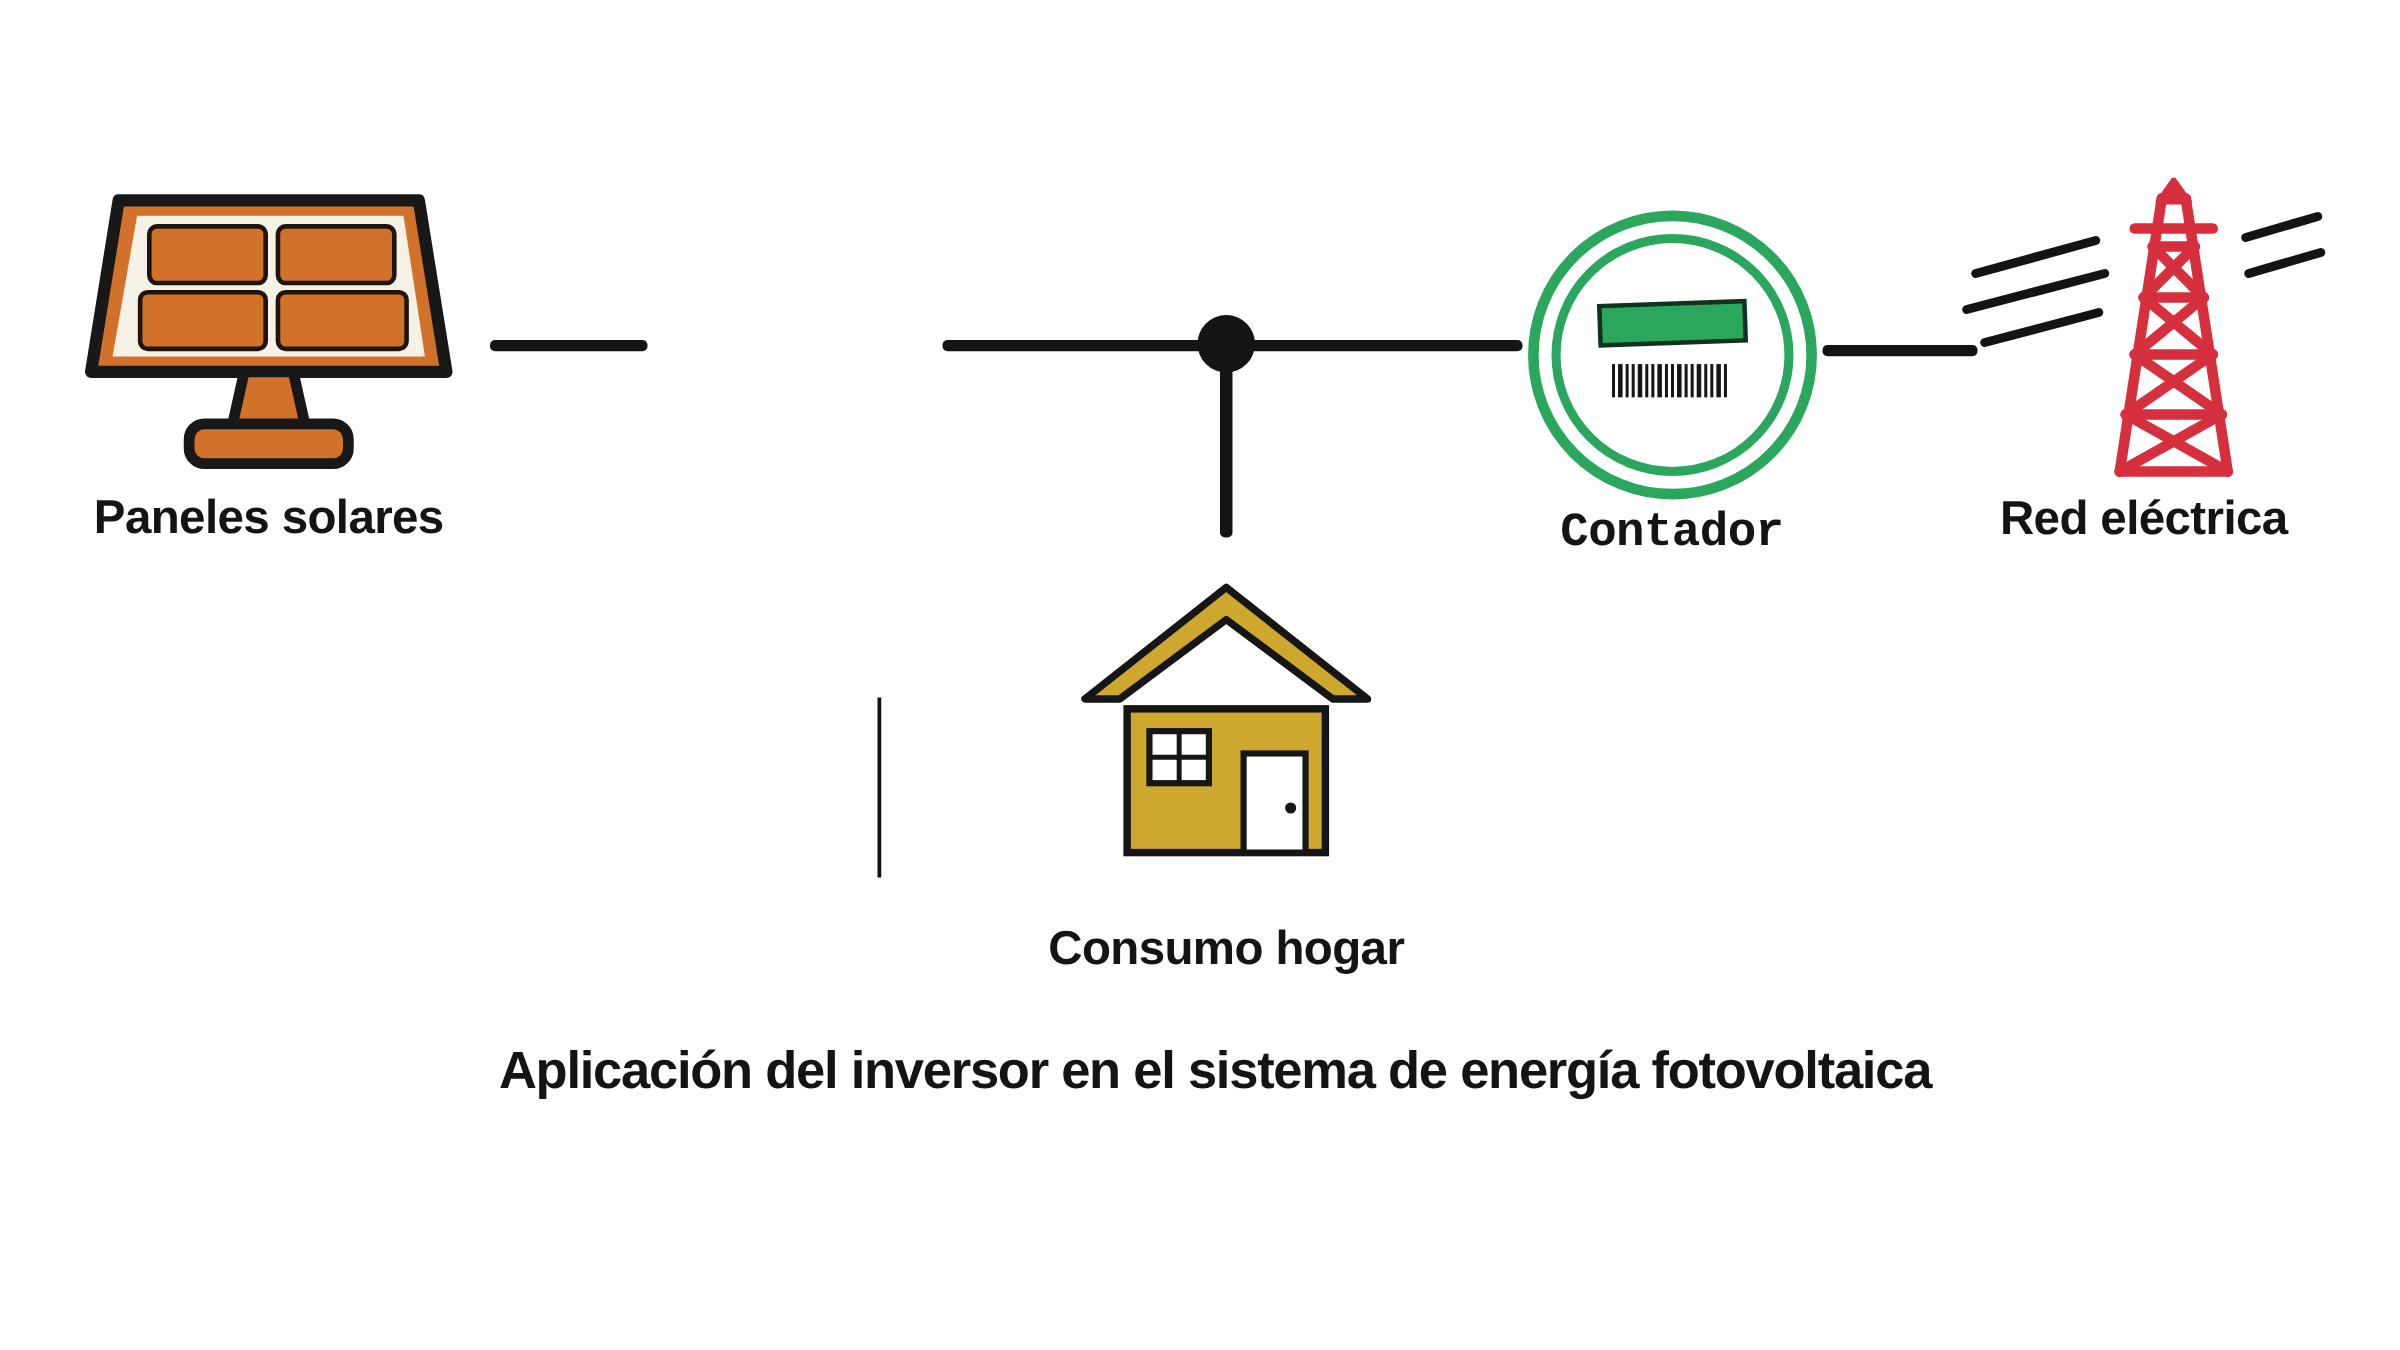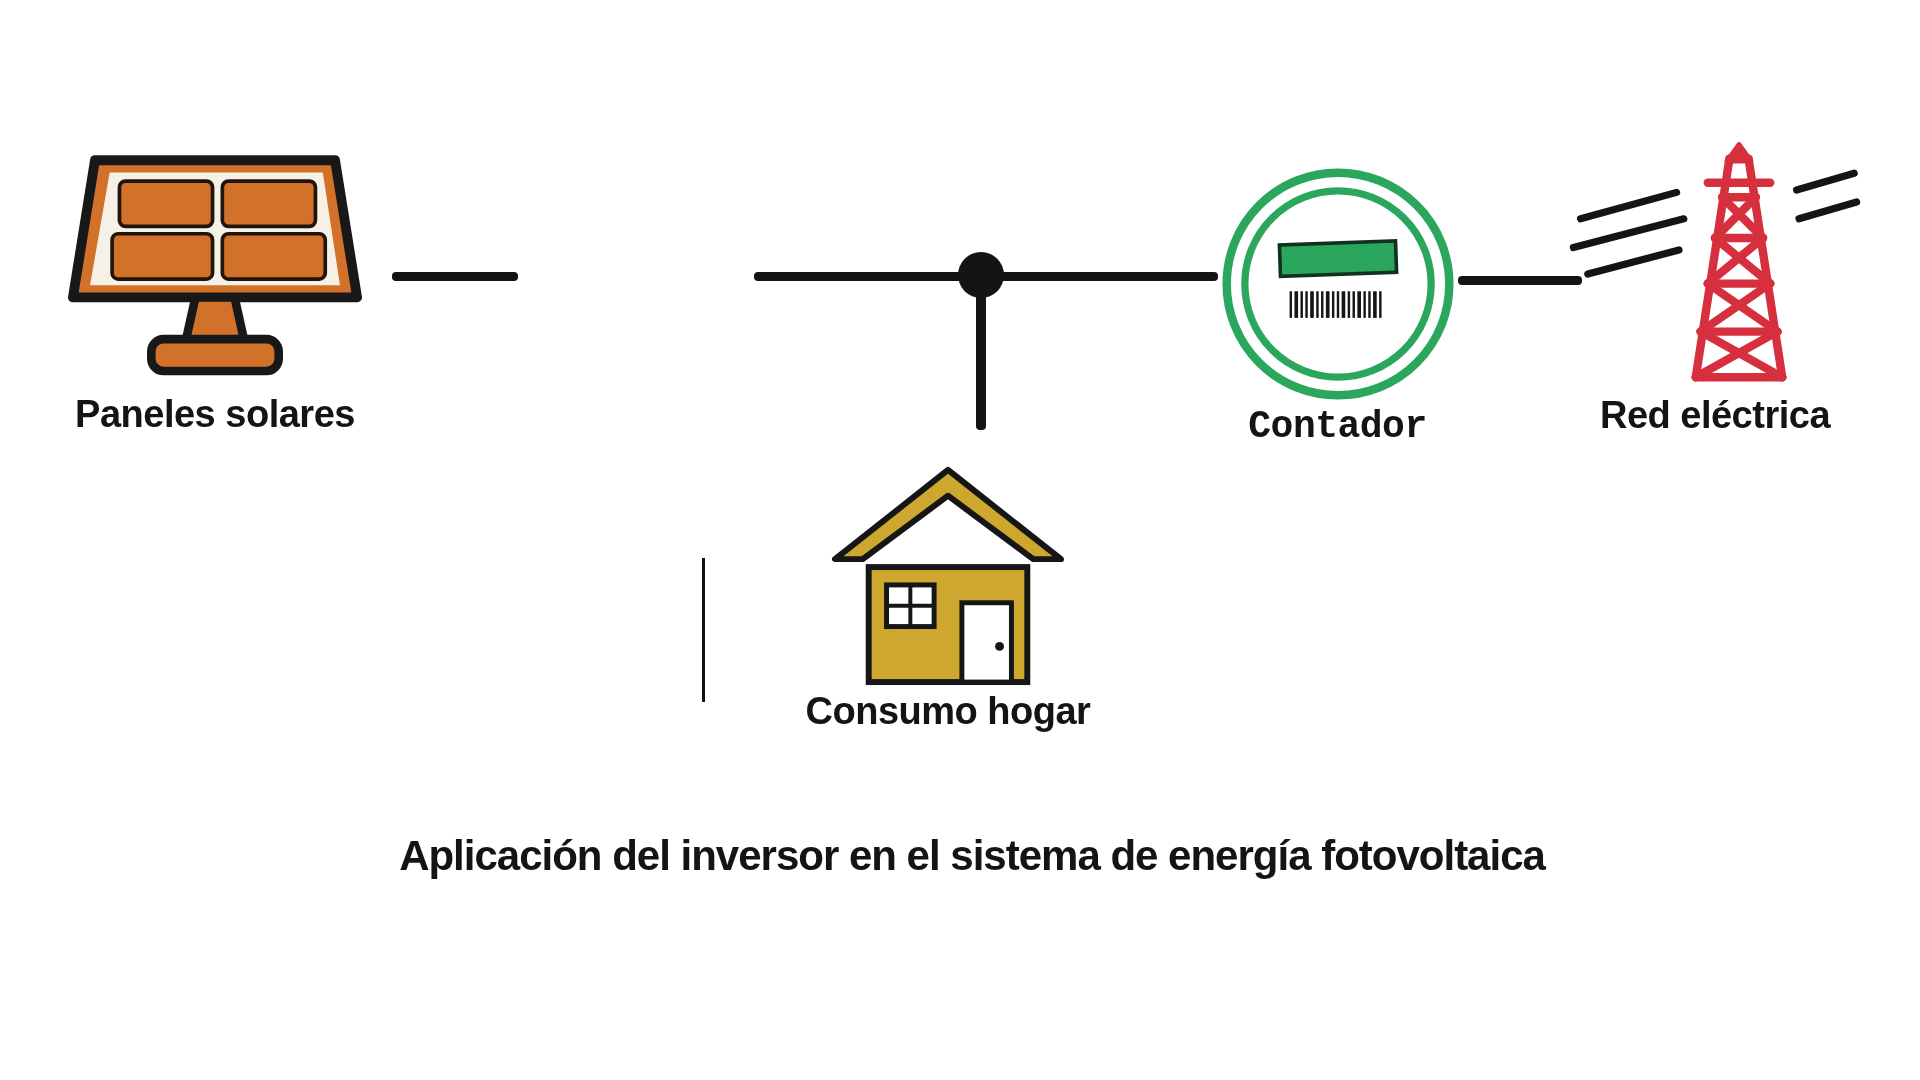--- a/index.html
+++ b/index.html
@@ -84,21 +84,21 @@
         <rect x="36" y="70" width="82" height="37" rx="5" fill="var(--panel-orange, #d2722a)" stroke="#20150c" stroke-width="3"></rect>
         <rect x="126" y="70" width="84" height="37" rx="5" fill="var(--panel-orange, #d2722a)" stroke="#20150c" stroke-width="3"></rect>
         <path d="M104 122 L136 122 L144 158 L96 158 Z" fill="var(--panel-orange, #d2722a)" stroke="#181818" stroke-width="7" stroke-linejoin="round"></path>
         <rect x="68" y="156" width="104" height="26" rx="10" fill="var(--panel-orange, #d2722a)" stroke="#181818" stroke-width="7"></rect>
       </svg>
     </span>
     <span class="node-label">Paneles solares</span>
   </div>
 
 
-  <div class="node" style="left:803px; top:462px; width:290px;">
+  <div class="node" style="left:836px; top:462px; width:290px;gap:48px;">
     <span>
       <svg width="240" height="228" viewBox="0 0 240 230">
         <path d="M120 8 L6 98 L34 98 L120 34 L206 98 L234 98 Z" fill="var(--house-gold, #cda72e)" stroke="#161616" stroke-width="6" stroke-linejoin="round"></path>
         <rect x="40" y="106" width="160" height="116" fill="var(--house-gold, #cda72e)" stroke="#161616" stroke-width="6"></rect>
         <rect x="58" y="124" width="48" height="42" fill="#ffffff" stroke="#161616" stroke-width="5"></rect>
         <line x1="82" y1="124" x2="82" y2="166" stroke="#161616" stroke-width="4"></line>
         <line x1="58" y1="145" x2="106" y2="145" stroke="#161616" stroke-width="4"></line>
         <rect x="134" y="142" width="50" height="80" fill="#ffffff" stroke="#161616" stroke-width="5"></rect>
         <circle cx="172" cy="186" r="4.5" fill="#161616"></circle>
       </svg>

